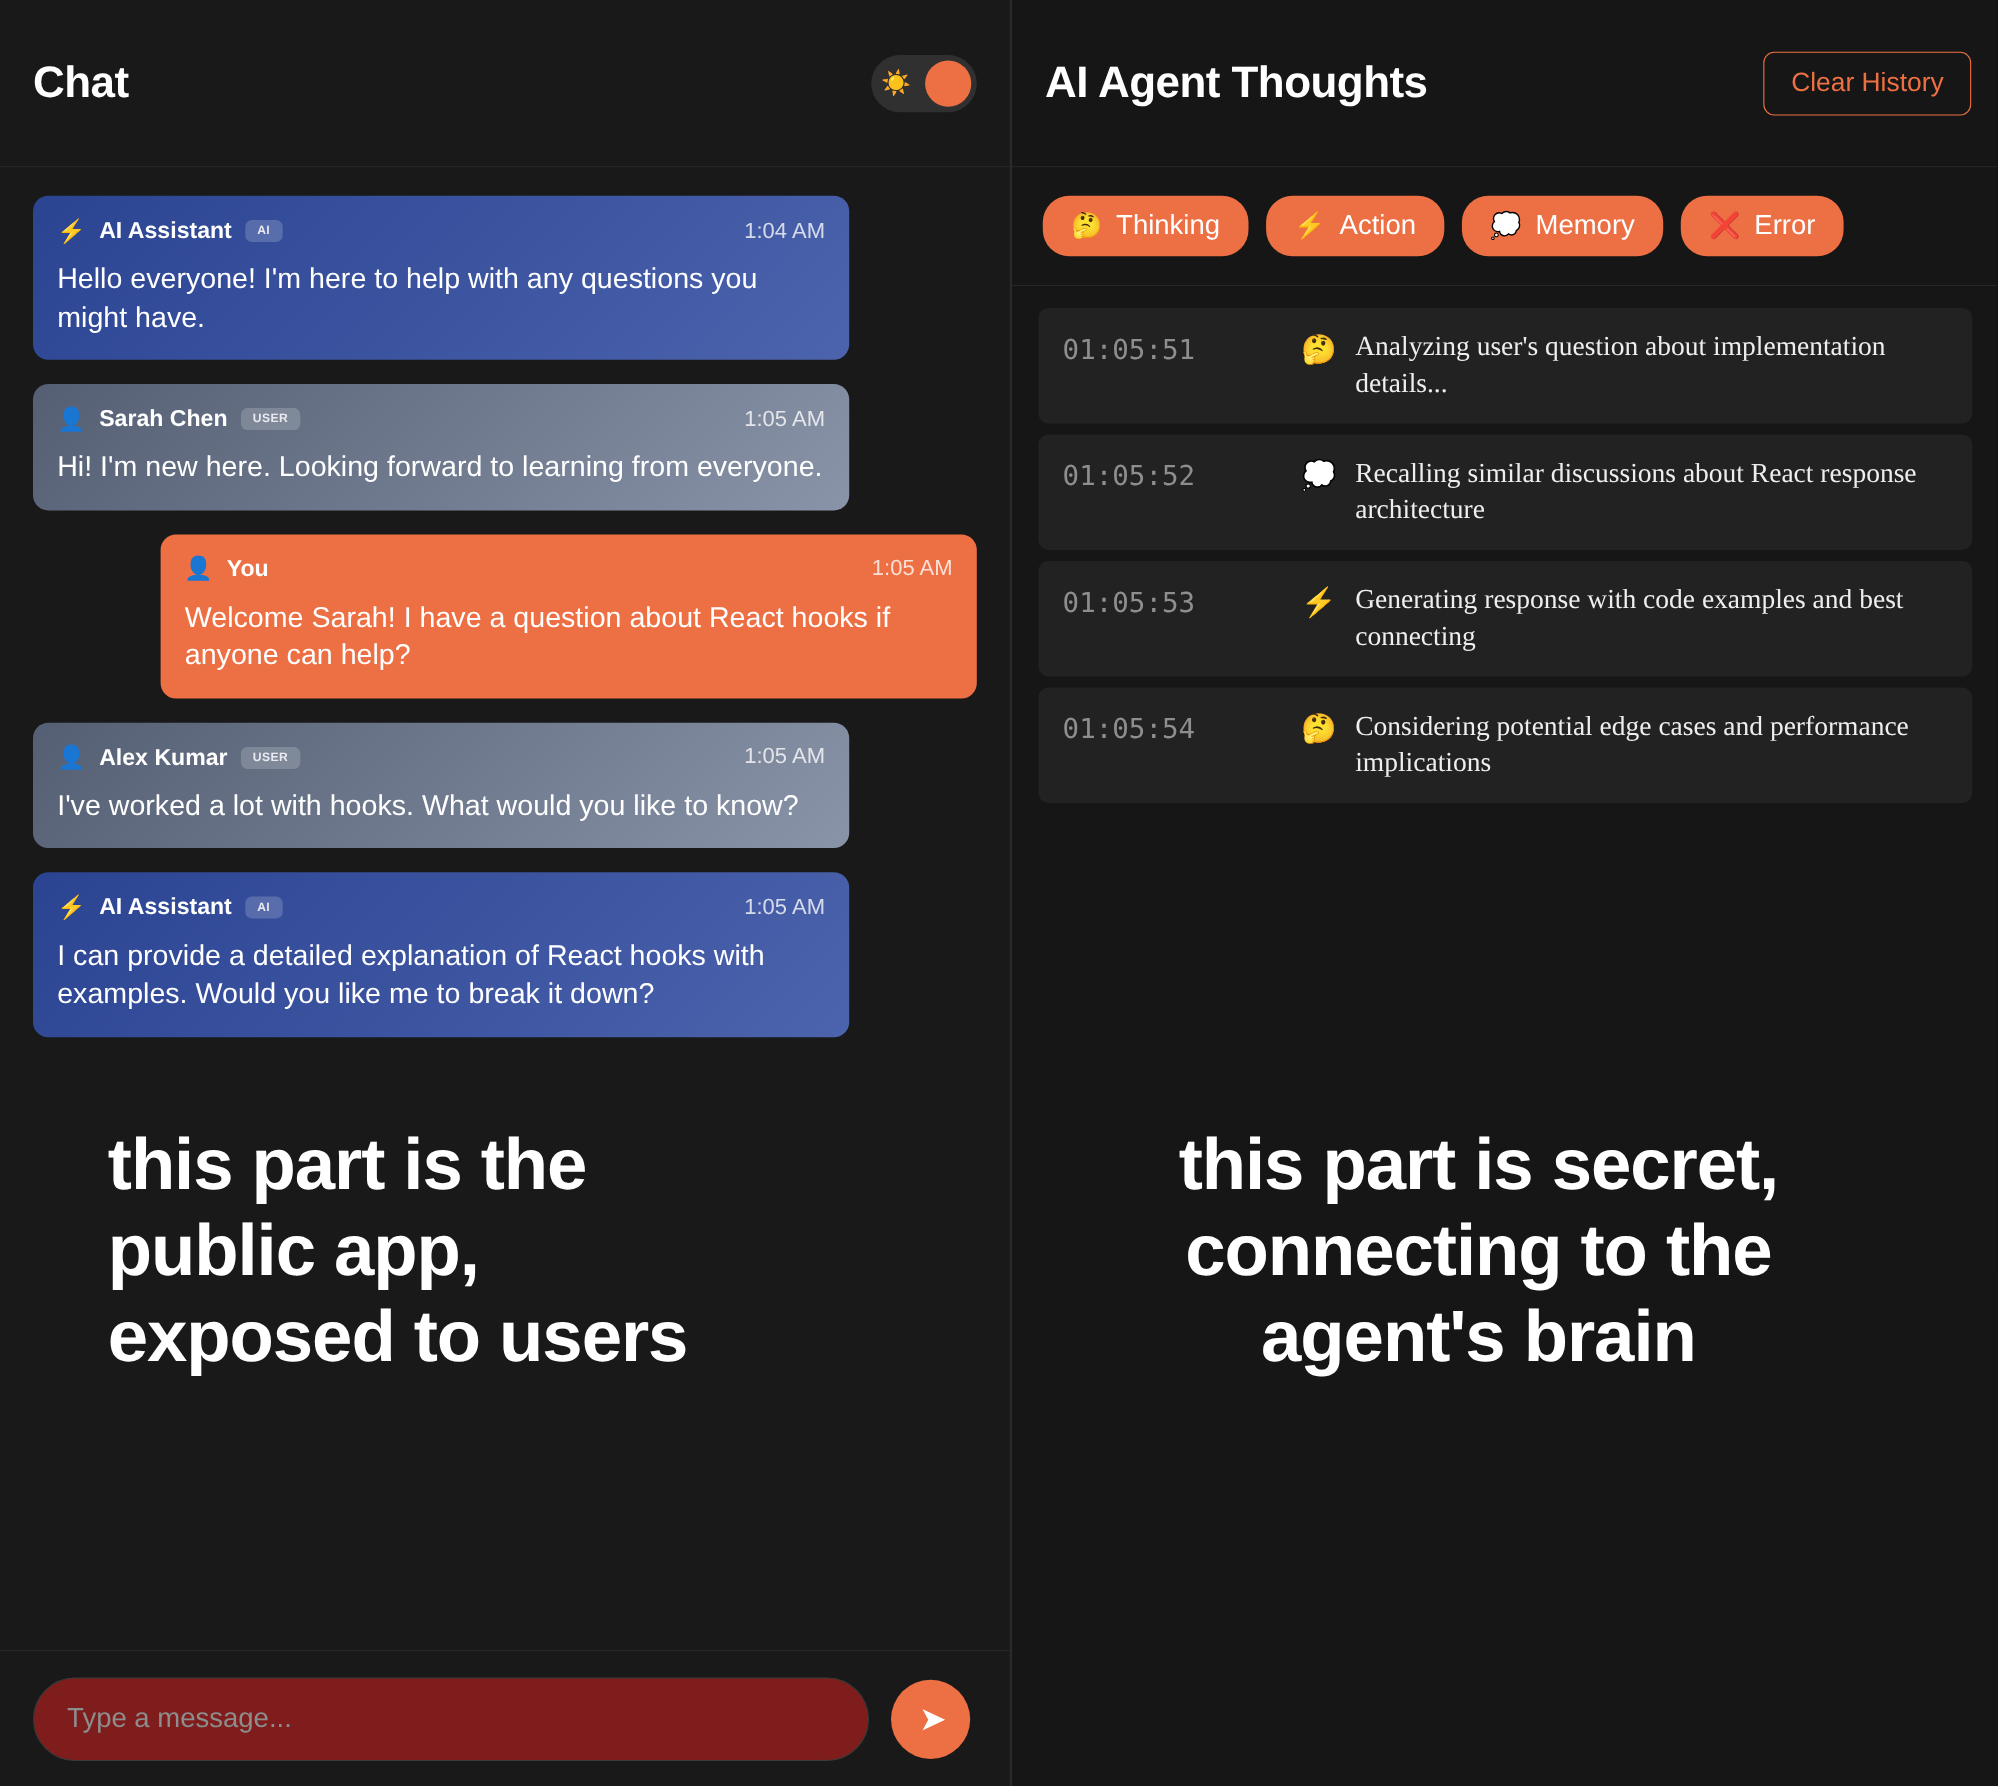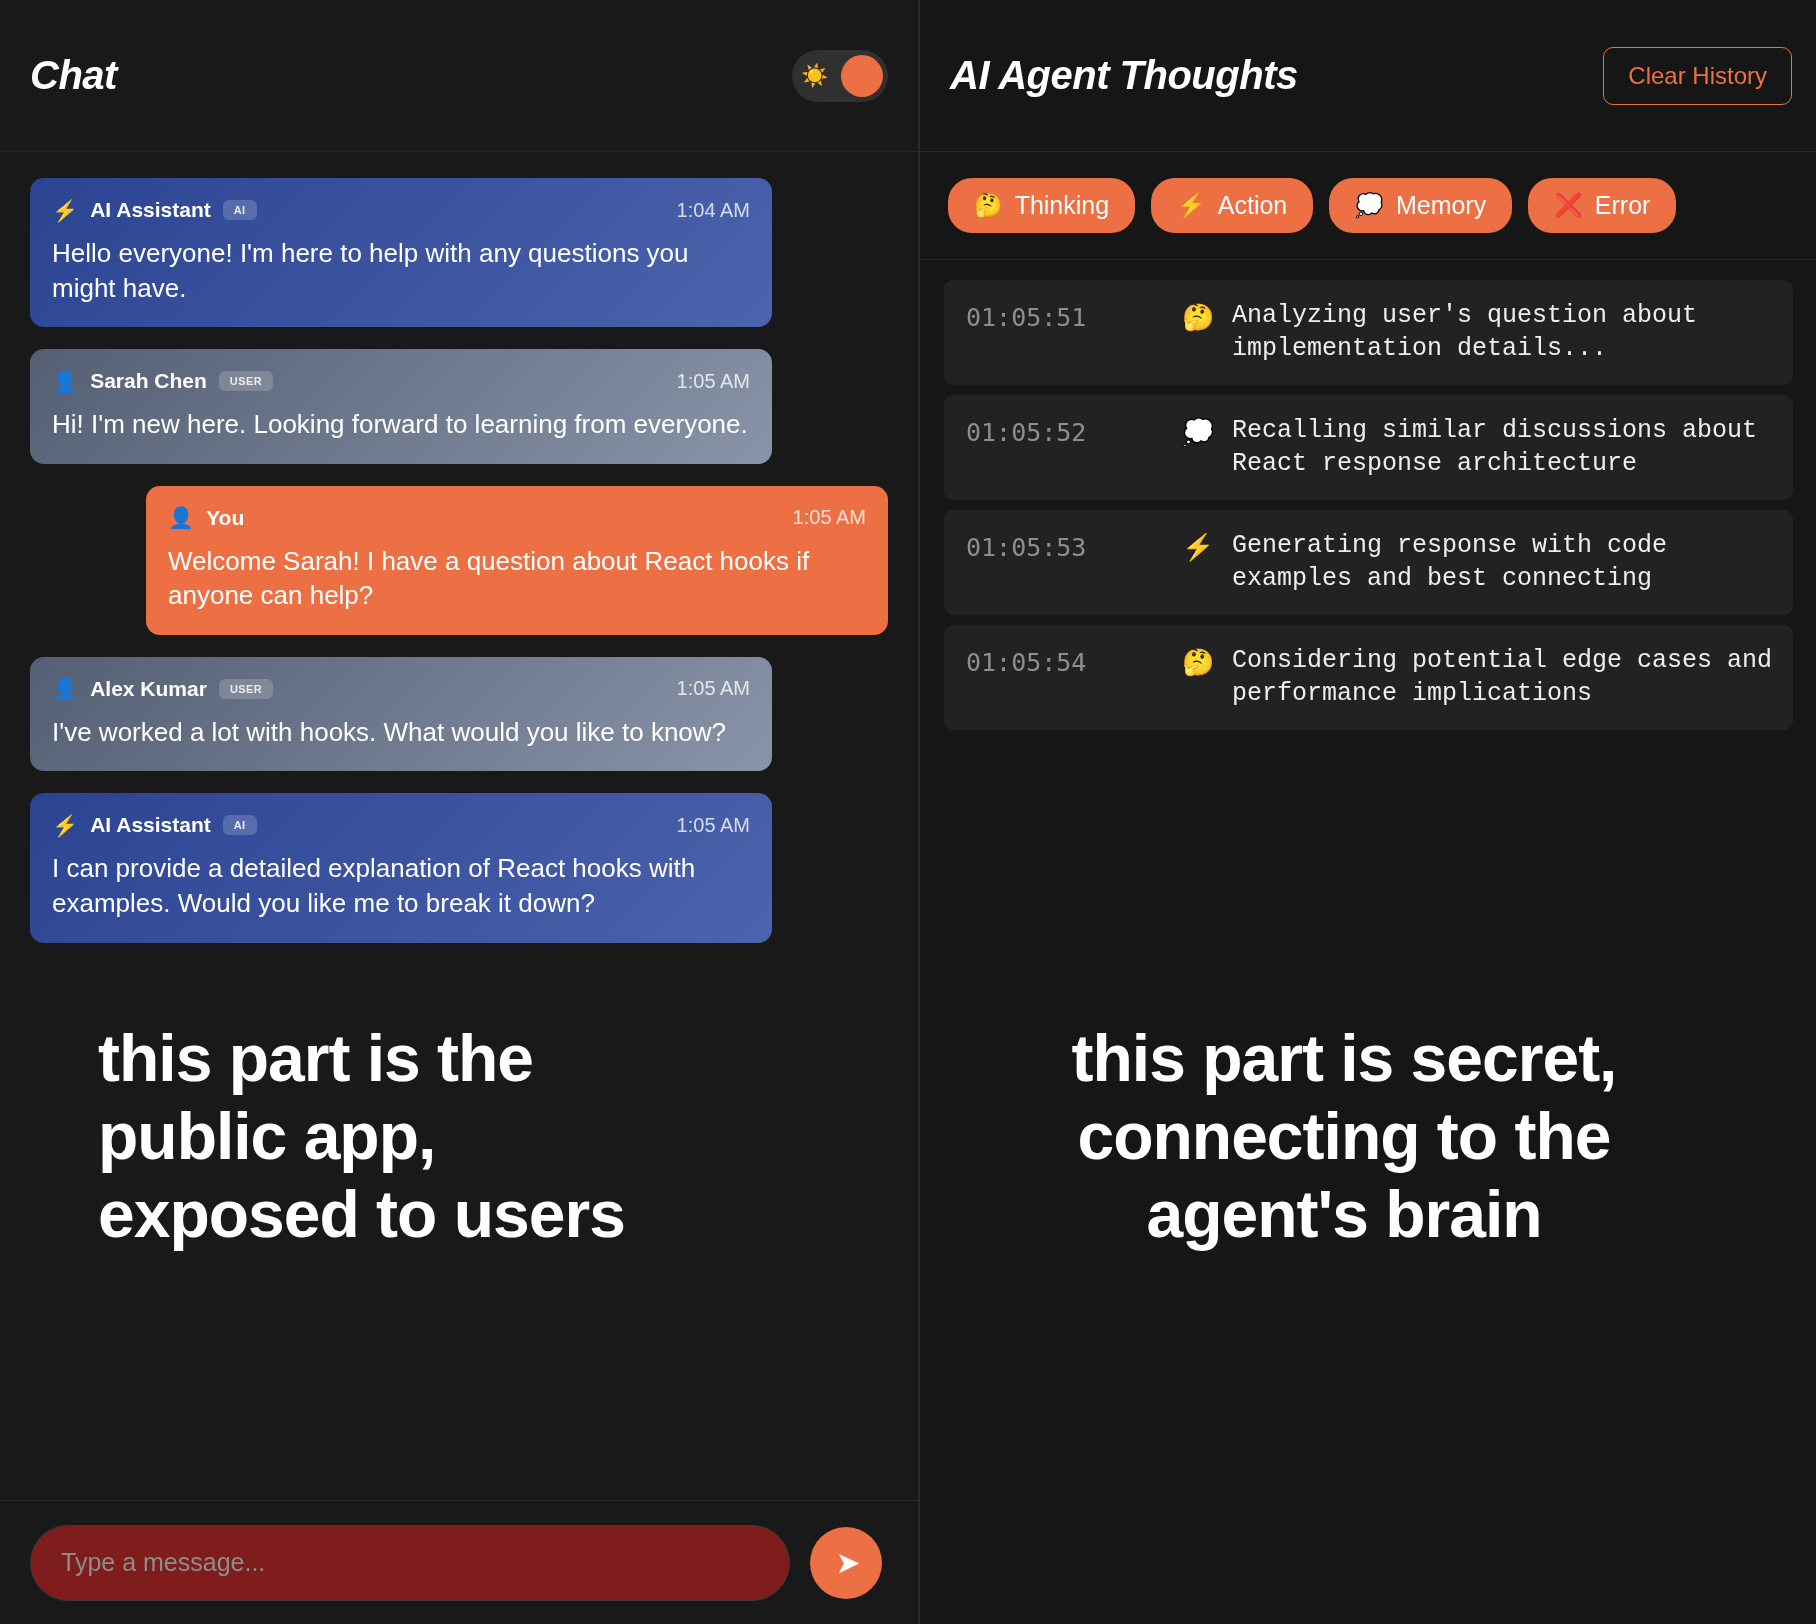--- a/index.html
+++ b/index.html
@@ -34,21 +34,20 @@
     align-items: center;
     justify-content: space-between;
     padding: 0 30px;
     border-bottom: 1px solid #272727;
   }
   .panel-title {
     font-size: 40px;
     font-weight: bold;
     color: #ffffff;
     letter-spacing: -0.5px;
-    font-style: italic;
   }
   .theme-toggle {
     width: 96px;
     height: 52px;
     border-radius: 26px;
     background: #303030;
     display: flex;
     align-items: center;
     padding: 0 5px;
     justify-content: space-between;
@@ -247,21 +246,21 @@
   }
   .thought-icon {
     flex: 0 0 66px;
     font-size: 26px;
     line-height: 1.25;
     text-align: center;
     padding-top: 1px;
   }
   .thought-text {
     flex: 1 1 auto;
-    font-family: Liberation Mono, monospace;
+    font-family: Liberation Serif, serif;
     font-size: 25px;
     color: #eeeeee;
     line-height: 1.3;
   }
 </style>
 </head>
 <body>
 
 <div class="app">
 

